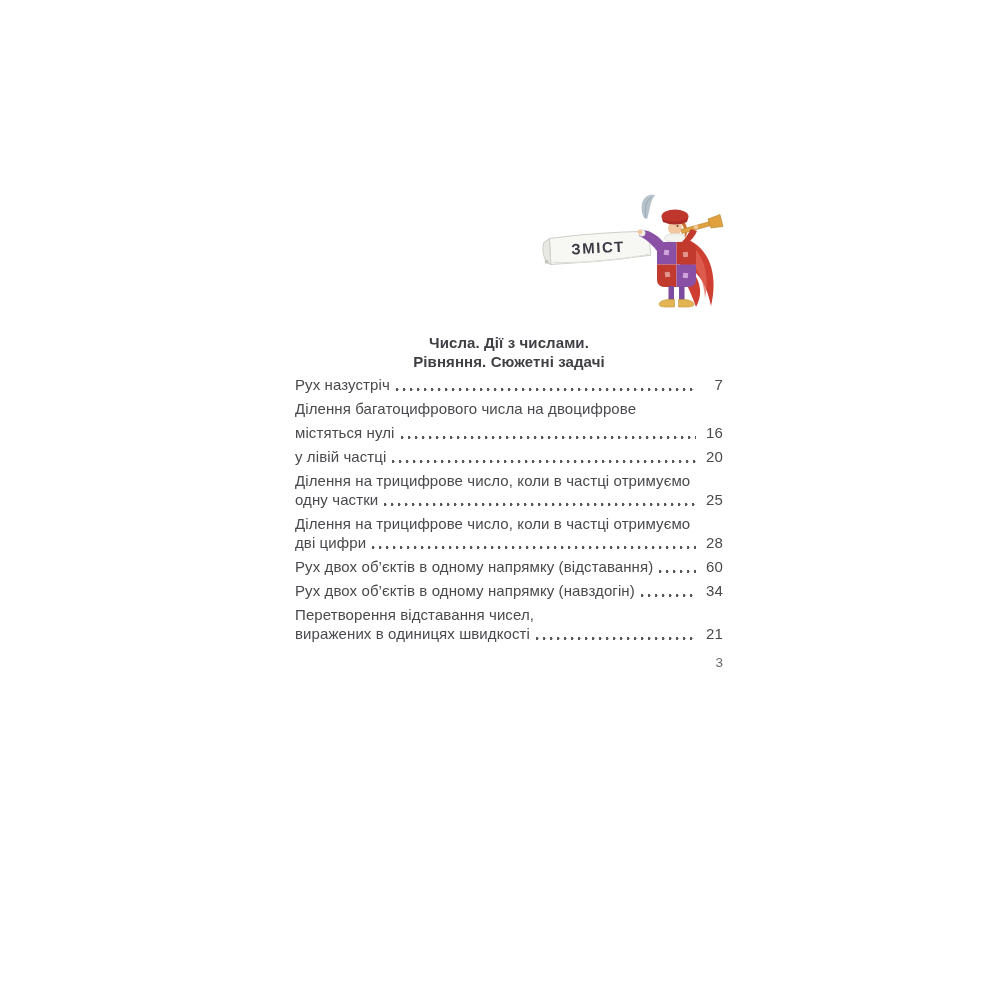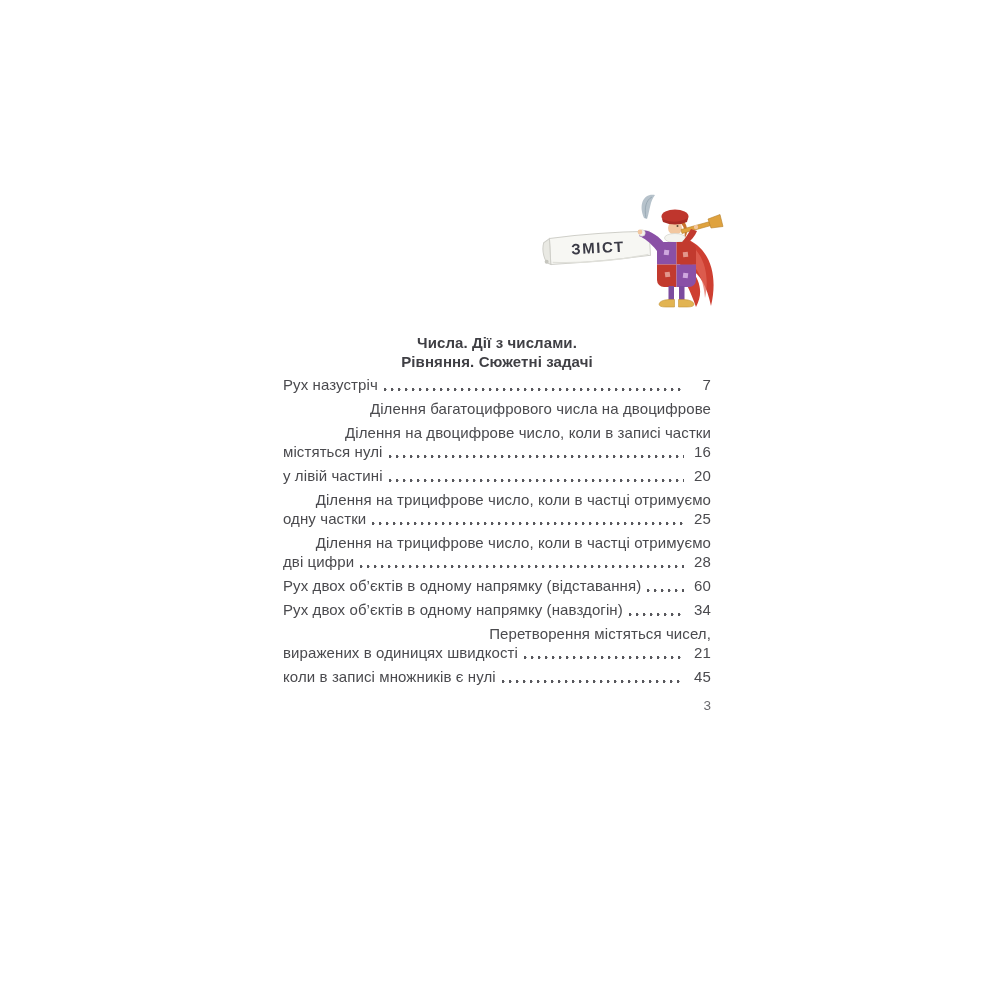--- a/index.html
+++ b/index.html
@@ -17,32 +17,32 @@
     width: 192px; height: 122px;
   }
   .banner-text {
     font-family: "Liberation Sans", sans-serif;
     font-weight: bold; font-size: 15px;
     letter-spacing: 1.6px; fill: #3b3b46;
   }
 
   
   .column {
-    position: absolute; left: 283px; top: 333px; width: 428px;
+    position: absolute; left: 295px; top: 333px; width: 428px;
     color: #4a4a4e;
     font-size: 15px; line-height: 19px;
     letter-spacing: 0.1px;
   }
   .heading {
     text-align: center; font-weight: bold; color: #3f3f44;
     margin-bottom: 4px;
   }
   .toc { margin-top: 0; }
   .entry { margin-bottom: 5px; }
-  .entry .line { display: flex; align-items: baseline; justify-content: flex-end; }
+  .entry .line { display: flex; align-items: baseline; }
   .entry .ttl { white-space: nowrap; }
   .leader {
     flex: 1 1 auto; min-width: 18px; align-self: stretch;
     margin: 0 3px 0 6px;
     background: radial-gradient(circle at 1.2px 1.2px, #57575c 1.15px, rgba(0,0,0,0) 1.5px) 0 13.2px / 7px 2.5px repeat-x;
   }
   .pg { min-width: 24px; text-align: right; white-space: nowrap; }
   .folio {
     margin-top: 10px; text-align: right;
     font-size: 13.5px; color: #69696d;
@@ -135,31 +135,28 @@
             <span class="pg">7</span>
           </div>
         </div>
         <div class="entry">
           <div class="line">
             <span class="ttl">Ділення багатоцифрового числа на двоцифрове</span>
           </div>
         </div>
         <div class="entry">
           <div class="line">
-            <span class="ttl">Ділення на двоцифрове число, коли в записі частки</span>
-          </div>
-          <div class="line">
             <span class="ttl">містяться нулі</span>
             <span class="leader"></span>
             <span class="pg">16</span>
           </div>
         </div>
         <div class="entry">
           <div class="line">
-            <span class="ttl">у лівій частині</span>
+            <span class="ttl">у лівій частці</span>
             <span class="leader"></span>
             <span class="pg">20</span>
           </div>
         </div>
         <div class="entry">
           <div class="line">
             <span class="ttl">Ділення на трицифрове число, коли в частці отримуємо</span>
           </div>
           <div class="line">
             <span class="ttl">одну частки</span>
@@ -186,32 +183,27 @@
         </div>
         <div class="entry">
           <div class="line">
             <span class="ttl">Рух двох об’єктів в одному напрямку (навздогін)</span>
             <span class="leader"></span>
             <span class="pg">34</span>
           </div>
         </div>
         <div class="entry">
           <div class="line">
-            <span class="ttl">Перетворення містяться чисел,</span>
+            <span class="ttl">Перетворення відставання чисел,</span>
           </div>
           <div class="line">
             <span class="ttl">виражених в одиницях швидкості</span>
             <span class="leader"></span>
             <span class="pg">21</span>
           </div>
         </div>
         <div class="entry">
-          <div class="line">
-            <span class="ttl">коли в записі множників є нулі</span>
-            <span class="leader"></span>
-            <span class="pg">45</span>
-          </div>
         </div>
       </div>
 
     <div class="folio">3</div>
   </div>
 </div>
 
 </body></html>

